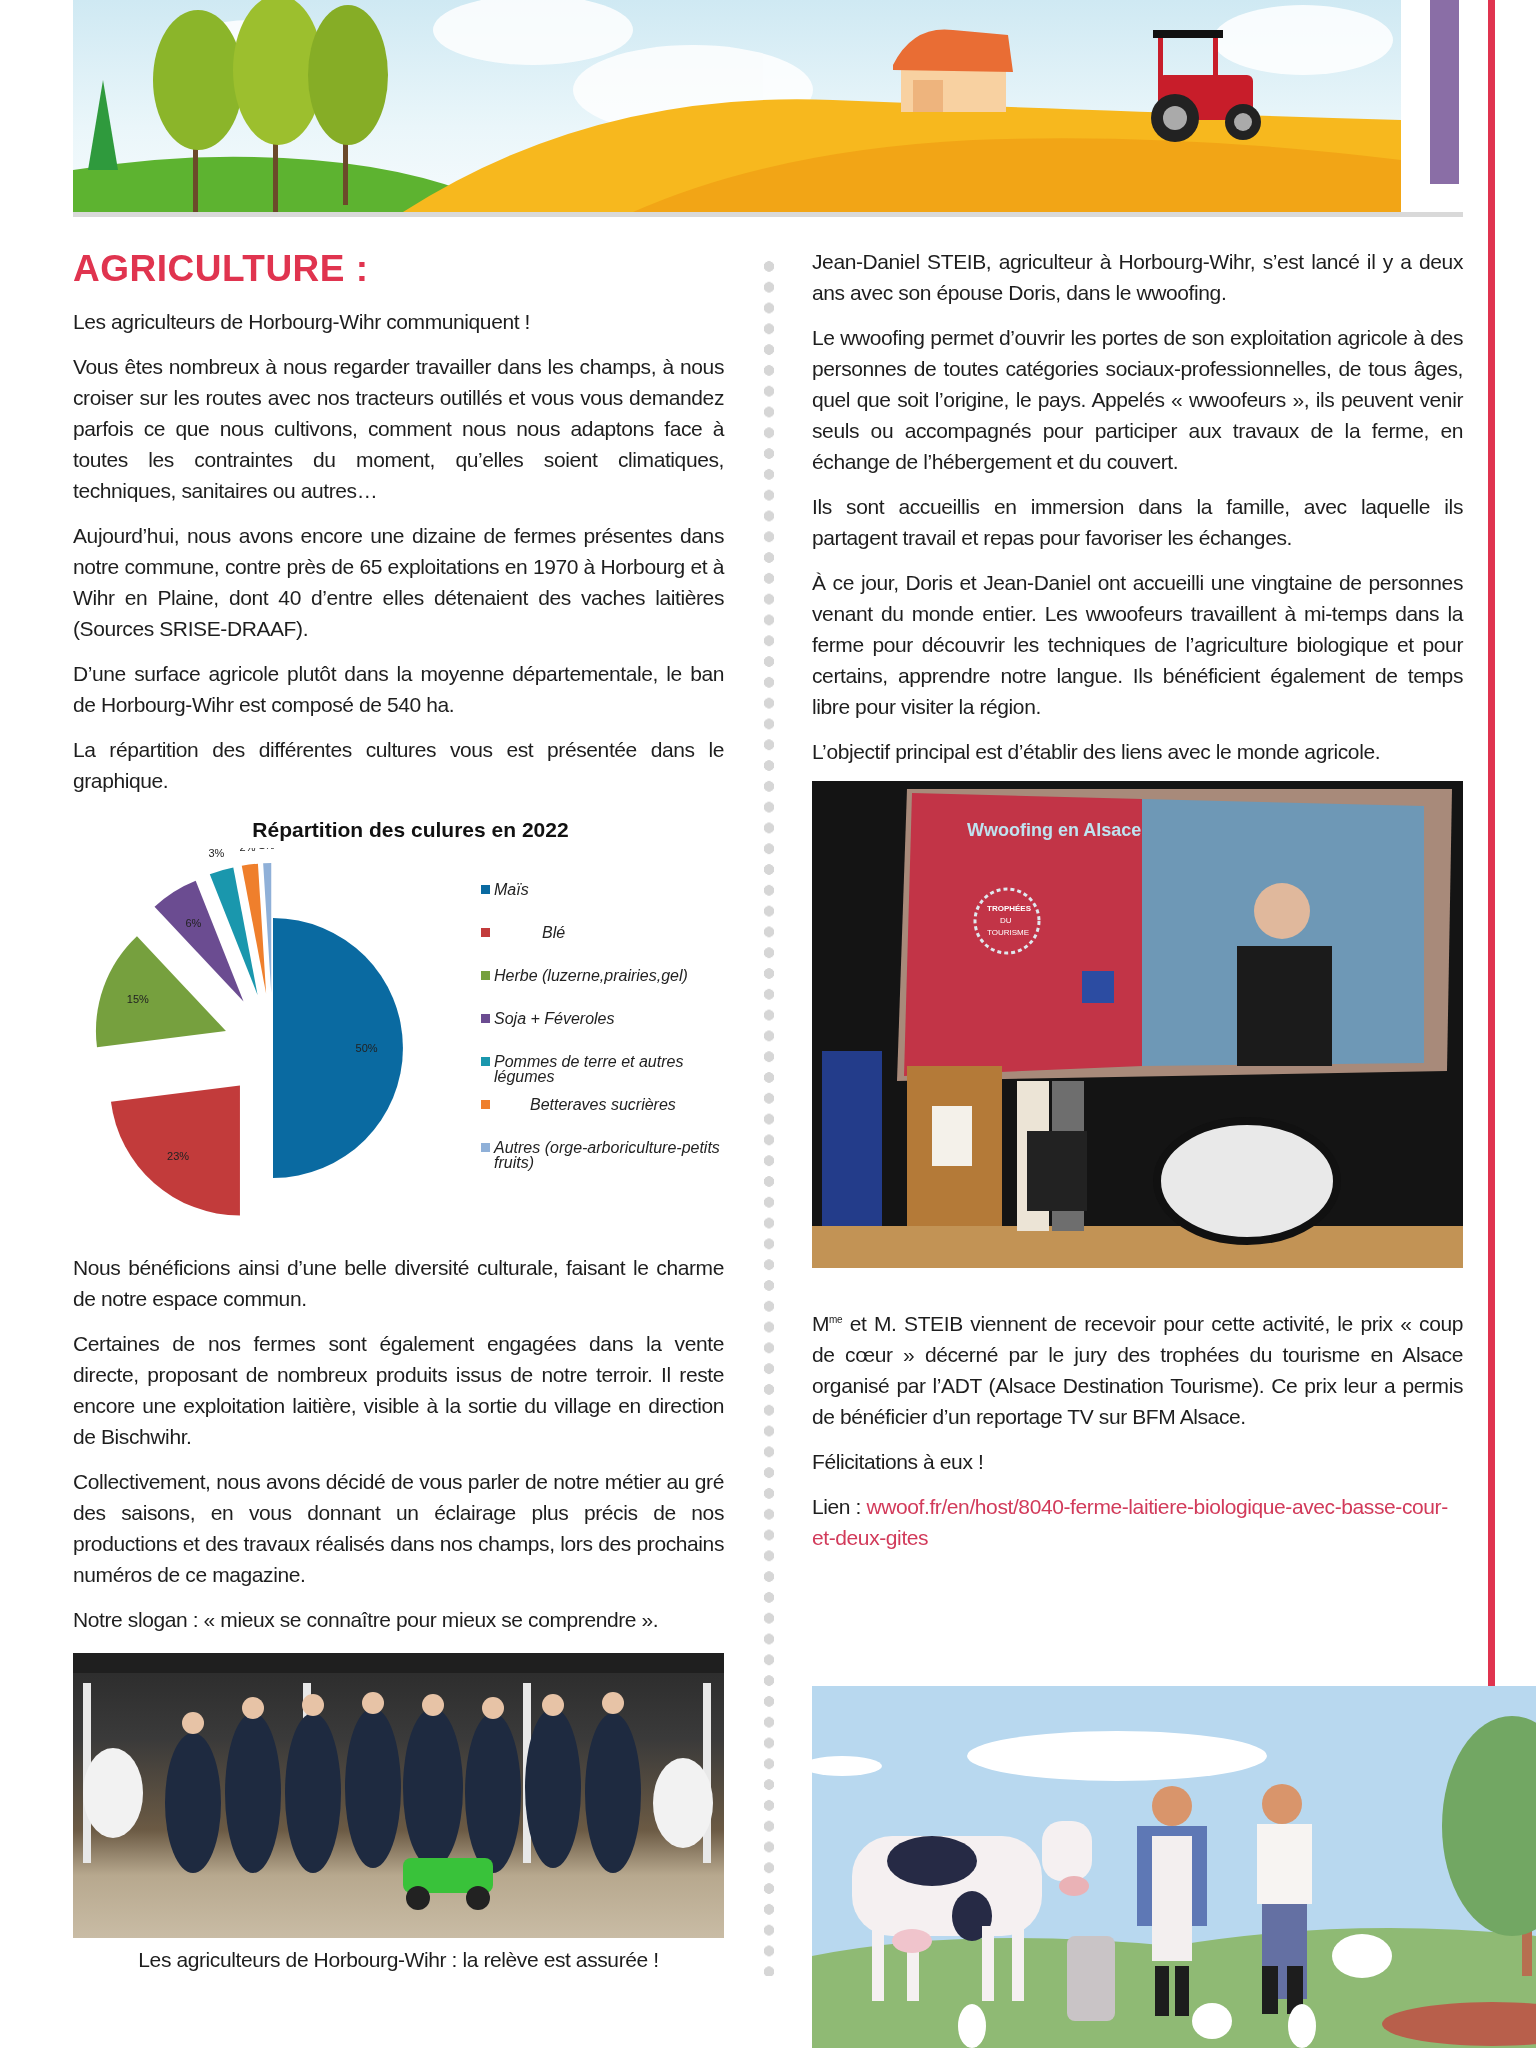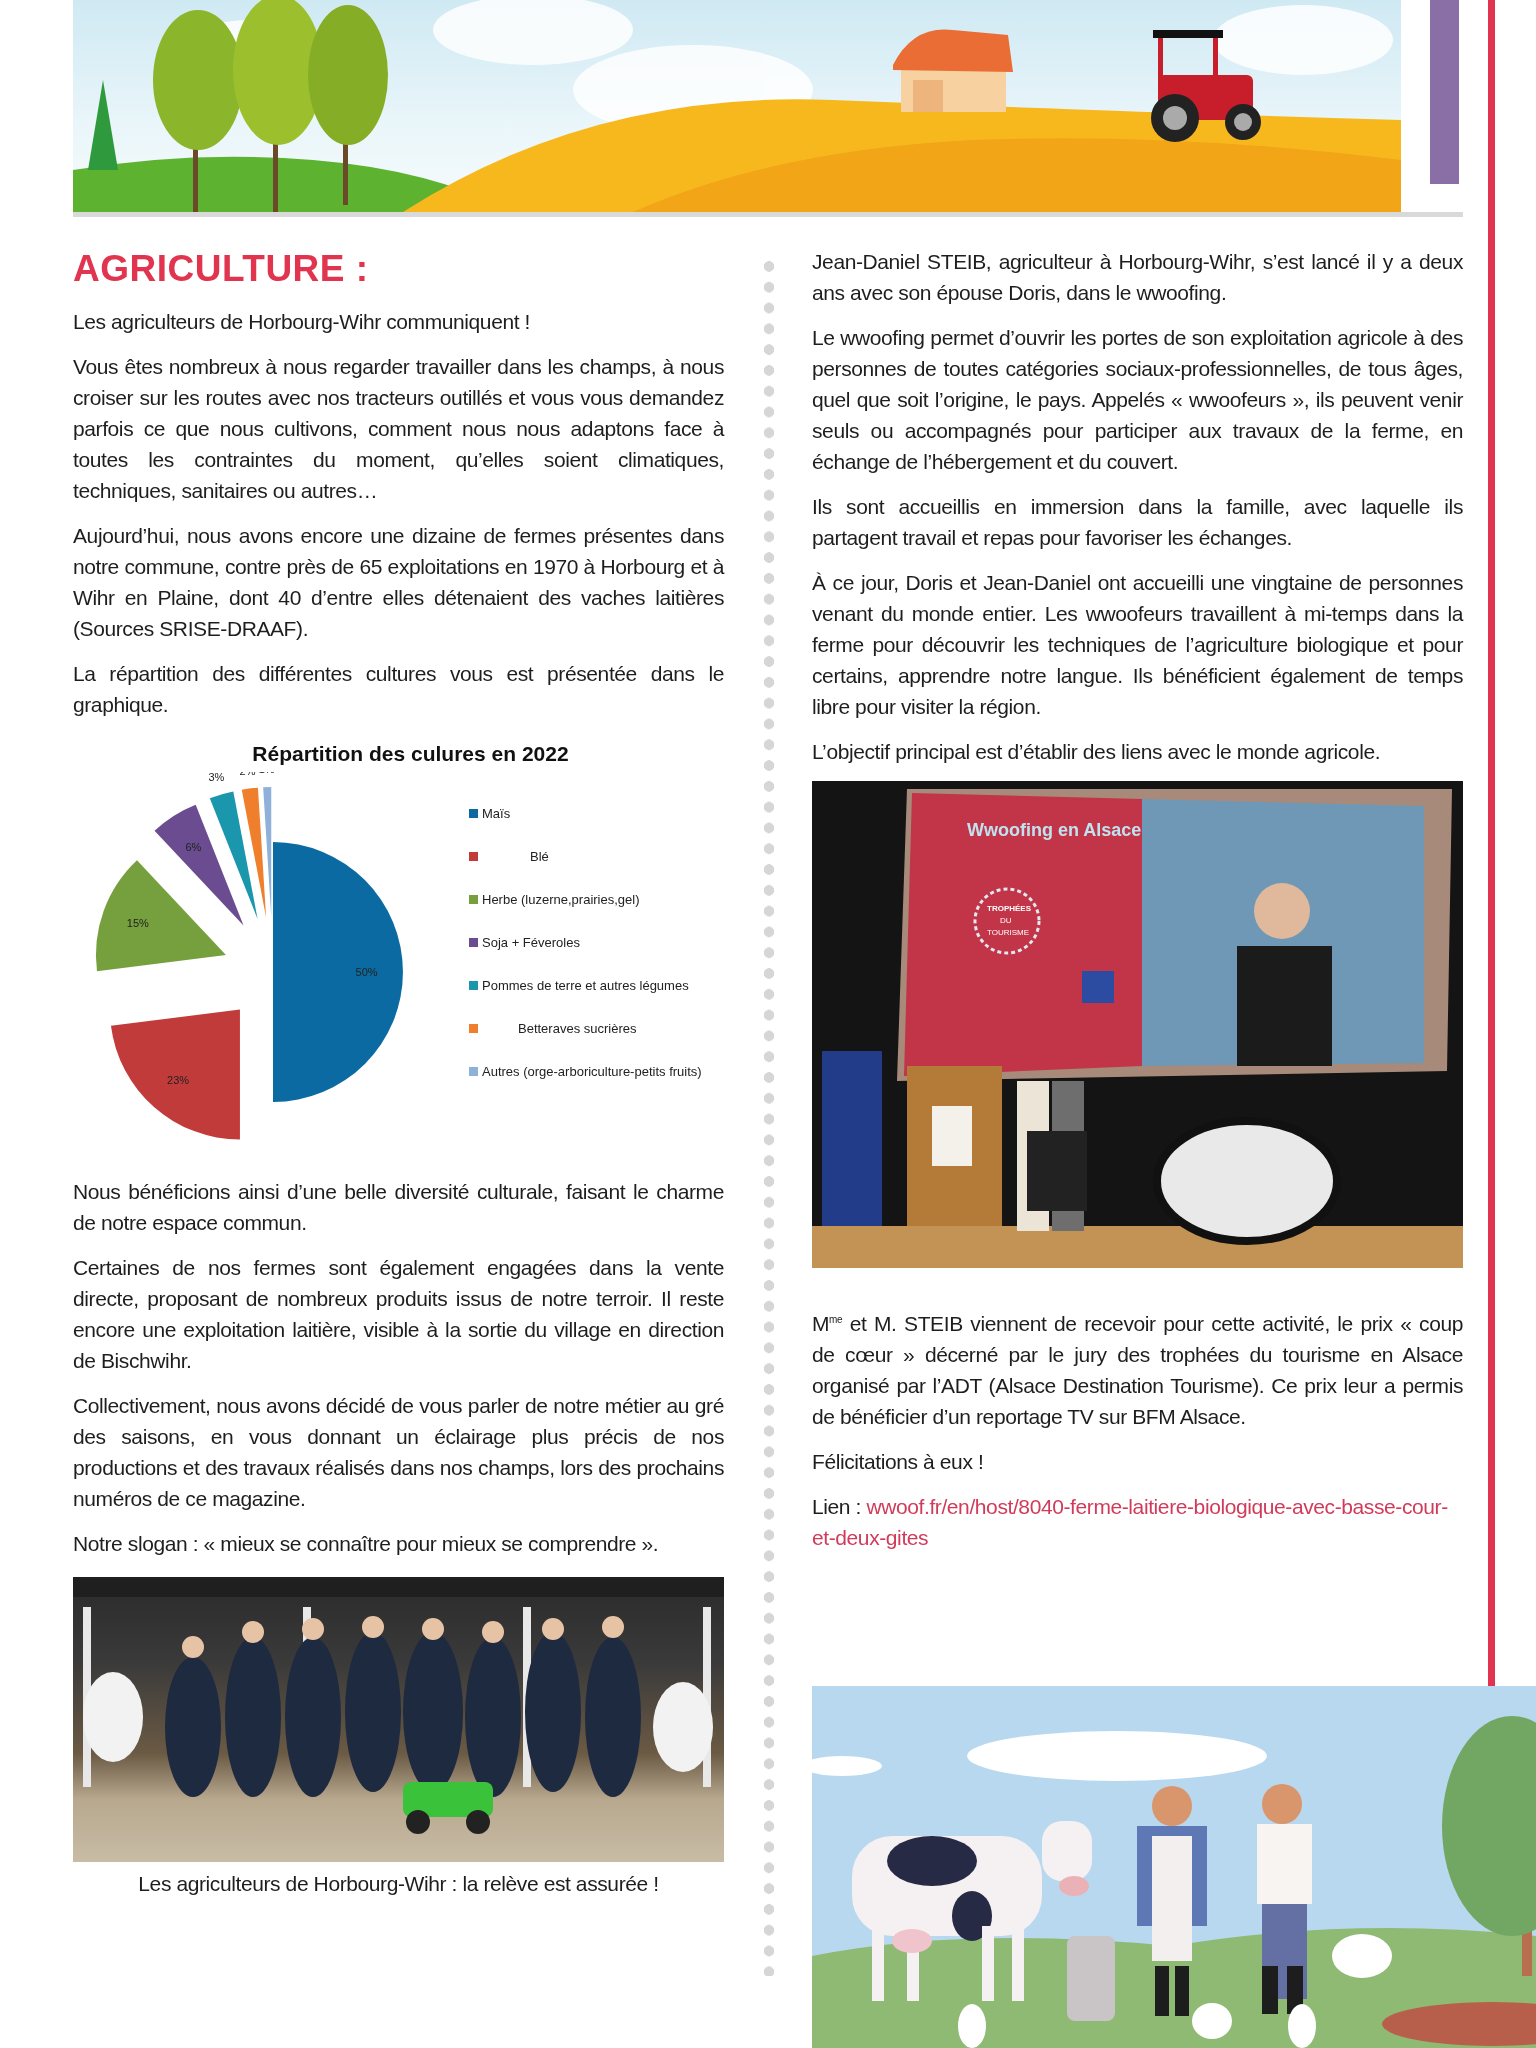--- a/index.html
+++ b/index.html
@@ -40,21 +40,21 @@
   p.body.left { text-align: left; }
   sup { font-size: 10px; line-height: 0; }
   .link { color: #d23a5a; }
 
   
   .chart { position: relative; width: 651px; height: 420px; margin-top: 22px; margin-bottom: 14px; }
   .chart-title { position: absolute; left: 12px; width: 651px; top: 0; text-align: center;
     font-weight: bold; font-size: 21px; color: #111; }
   .chart svg { position: absolute; left: 0; top: 30px; }
   .legend { position: absolute; left: 396px; top: 64px; width: 260px; }
-  .legend-item { position: absolute; left: 0; font-size: 13px; color: #222; display: flex; align-items: flex-start; width: 240px; line-height: 15px; }
+  .legend-item { position: absolute; left: 12px; font-size: 16px; color: #222; display: flex; align-items: flex-start; width: 240px; line-height: 15px; font-style: italic; }
   .legend-swatch { width: 9px; height: 9px; margin-right: 4px; margin-top: 3px; flex: none; }
 
   
   .photo { position: relative; overflow: hidden; }
   .photo-group { width: 651px; height: 285px; margin-top: 18px;
     background: linear-gradient(180deg, #2a2a2a 0%, #3a3a3a 30%, #6b5a44 62%, #b7a88e 78%, #c9bca5 100%); }
   .caption { text-align: center; font-size: 21px; margin-top: 10px; letter-spacing: -0.4px; }
   .photo-award { width: 651px; height: 487px; margin: 8px 0 40px 0; background: #141414; }
   .photo-farm { position: absolute; left: 812px; top: 1686px; width: 724px; height: 362px; background: #b8d8ef; overflow: hidden; }
 </style>
@@ -101,20 +101,21 @@
 <div class="banner-rule"></div>
 <div class="purple-bar"></div>
 <div class="red-rule"></div>
 <div class="dots"></div>
 
 <div class="col col-left">
   <h1 class="heading">AGRICULTURE :</h1>
   <p class="body left">Les agriculteurs de Horbourg-Wihr communiquent !</p>
   <p class="body">Vous êtes nombreux à nous regarder travailler dans les champs, à nous croiser sur les routes avec nos tracteurs outillés et vous vous demandez parfois ce que nous cultivons, comment nous nous adaptons face à toutes les contraintes du moment, qu’elles soient climatiques, techniques, sanitaires ou autres…</p>
   <p class="body">Aujourd’hui, nous avons encore une dizaine de fermes présentes dans notre commune, contre près de 65 exploitations en 1970 à Horbourg et à Wihr en Plaine, dont 40 d’entre elles détenaient des vaches laitières (Sources SRISE-DRAAF).</p>
+  <p class="body">D’une surface agricole plutôt dans la moyenne départementale, le ban de Horbourg-Wihr est composé de 540 ha.</p>
   <p class="body">La répartition des différentes cultures vous est présentée dans le graphique.</p>
 
   <div class="chart">
     <div class="chart-title">Répartition des culures en 2022</div>
     <svg id="pie" width="400" height="390">
         <path d="M200,200 L200,70 A130,130 0 0 1 200,330 Z" fill="#0a6aa1"></path>
         <text x="293.6" y="204" text-anchor="middle" font-size="11" font-family="Liberation Sans, sans-serif" fill="#222">50%</text>
         <path d="M166.9344067338174,237.50555348152298 L166.9344067338174,367.50555348152295 A130,130 0 0 1 37.9594955629353,253.79887384488256 Z" fill="#c23b3b"></path>
         <text x="105.03561613952361" y="311.715949598934" text-anchor="middle" font-size="11" font-family="Liberation Sans, sans-serif" fill="#222">23%</text>
         <path d="M152.95596155228873,183.06310398773545 L23.981050381406618,199.35642435109503 A130,130 0 0 1 63.96483778155917,88.29718242295198 Z" fill="#76a03e"></path>

